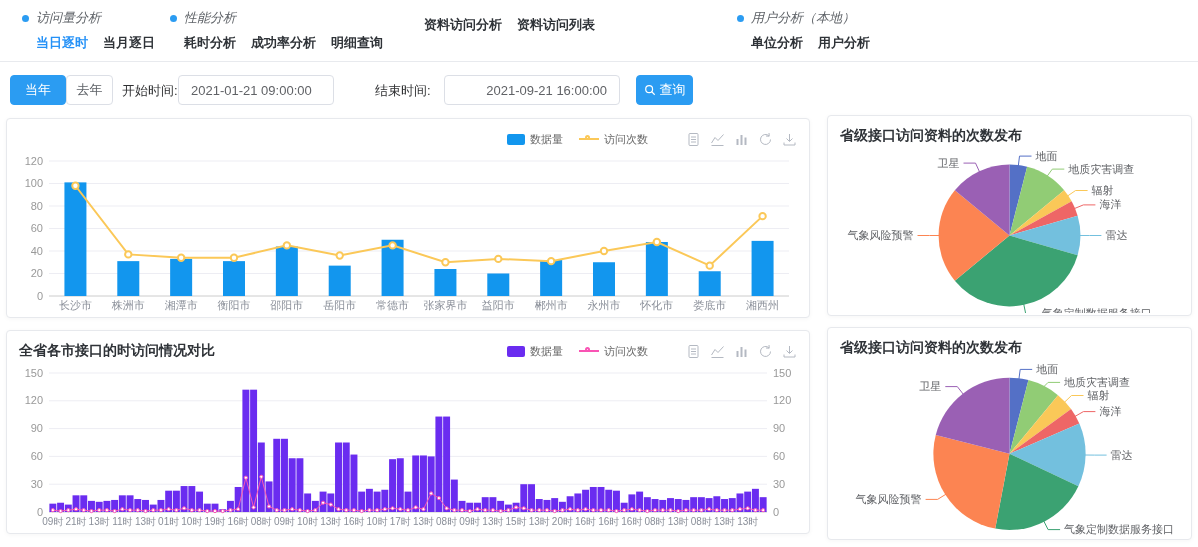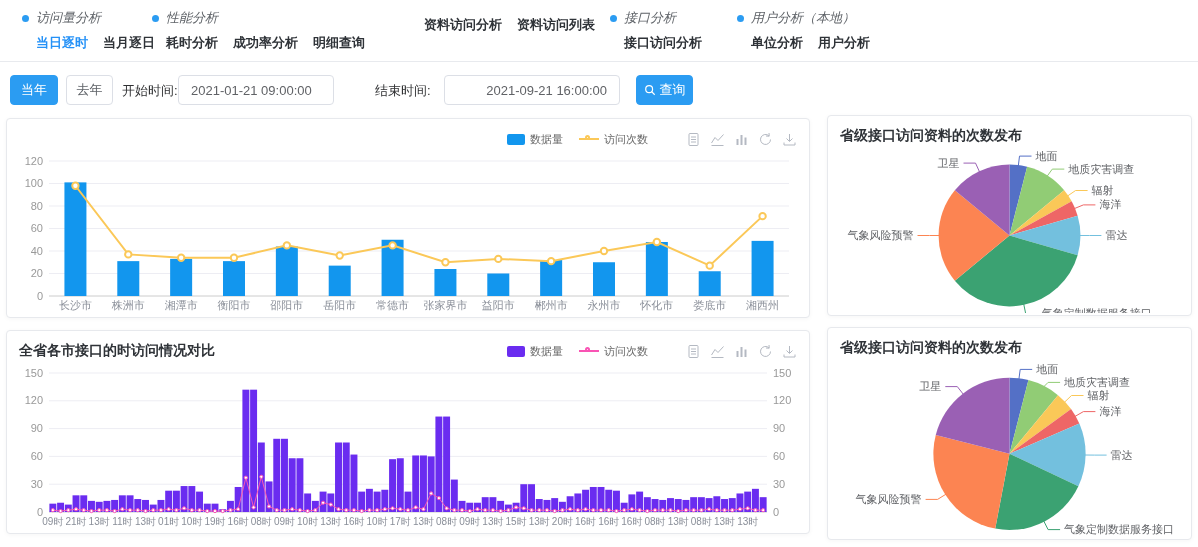--- a/index.html
+++ b/index.html
@@ -51,63 +51,54 @@
       <div class="nav-title-row">
           <span class="dot"></span>
           <span class="nav-title">访问量分析</span>
         </div>
       <div class="nav-items">
         <span class="nav-item active">当日逐时</span>
         <span class="nav-item">当月逐日</span>
       </div>
     </div>
 
-    <div class="nav-group" style="left:152px">
+    <div class="nav-group" style="left:170px">
       <div class="nav-title-row">
           <span class="dot"></span>
           <span class="nav-title">性能分析</span>
         </div>
       <div class="nav-items">
         <span class="nav-item">耗时分析</span>
         <span class="nav-item">成功率分析</span>
         <span class="nav-item">明细查询</span>
       </div>
     </div>
 
     <div class="nav-group" style="left:410px">
       <div class="nav-items">
         <span class="nav-item">资料访问分析</span>
         <span class="nav-item">资料访问列表</span>
       </div>
     </div>
 
-    <div class="nav-group" style="left:610px">
-      <div class="nav-title-row">
-          <span class="dot"></span>
-          <span class="nav-title">接口分析</span>
-        </div>
-      <div class="nav-items">
-        <span class="nav-item">接口访问分析</span>
-      </div>
-    </div>
 
     <div class="nav-group" style="left:737px">
       <div class="nav-title-row">
           <span class="dot"></span>
           <span class="nav-title">用户分析（本地）</span>
         </div>
       <div class="nav-items">
         <span class="nav-item">单位分析</span>
         <span class="nav-item">用户分析</span>
       </div>
     </div>
   </div>
 
   <div class="filters">
-    <div class="btn btn-primary" style="left:10px; width:48px; top:1px;">当年</div>
+    <div class="btn btn-primary" style="left:10px; width:56px; top:1px;">当年</div>
     <div class="btn btn-plain" style="left:66px; width:47px; top:1px;">去年</div>
     <span class="flabel" style="left:122px">开始时间:</span>
     <input class="finput" style="left: 178px; width: 156px;" value="2021-01-21 09:00:00">
     <span class="flabel" style="left:375px">结束时间:</span>
     <input class="finput" style="left: 444px; width: 176px; text-align: right;" value="2021-09-21 16:00:00">
     <div class="btn btn-primary" style="left:636px; width:57px; top:1px; gap:4px;">
       <svg class="tb" style="width:12px;height:12px" viewBox="0 0 14 14">
           <circle cx="6" cy="6" r="4" fill="none" stroke="#fff" stroke-width="1.4"></circle>
           <line x1="9" y1="9" x2="12.5" y2="12.5" stroke="#fff" stroke-width="1.4"></line>
         </svg>

